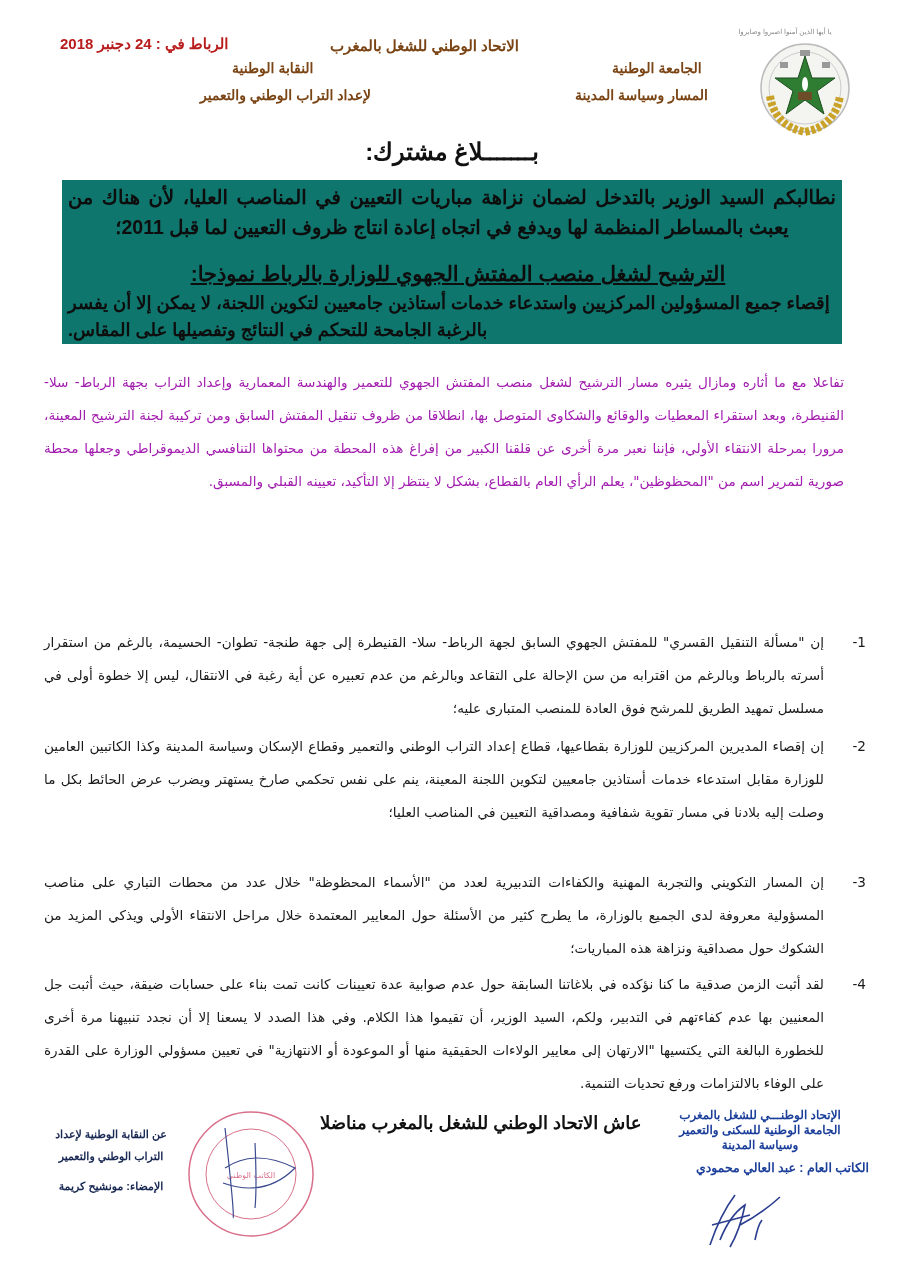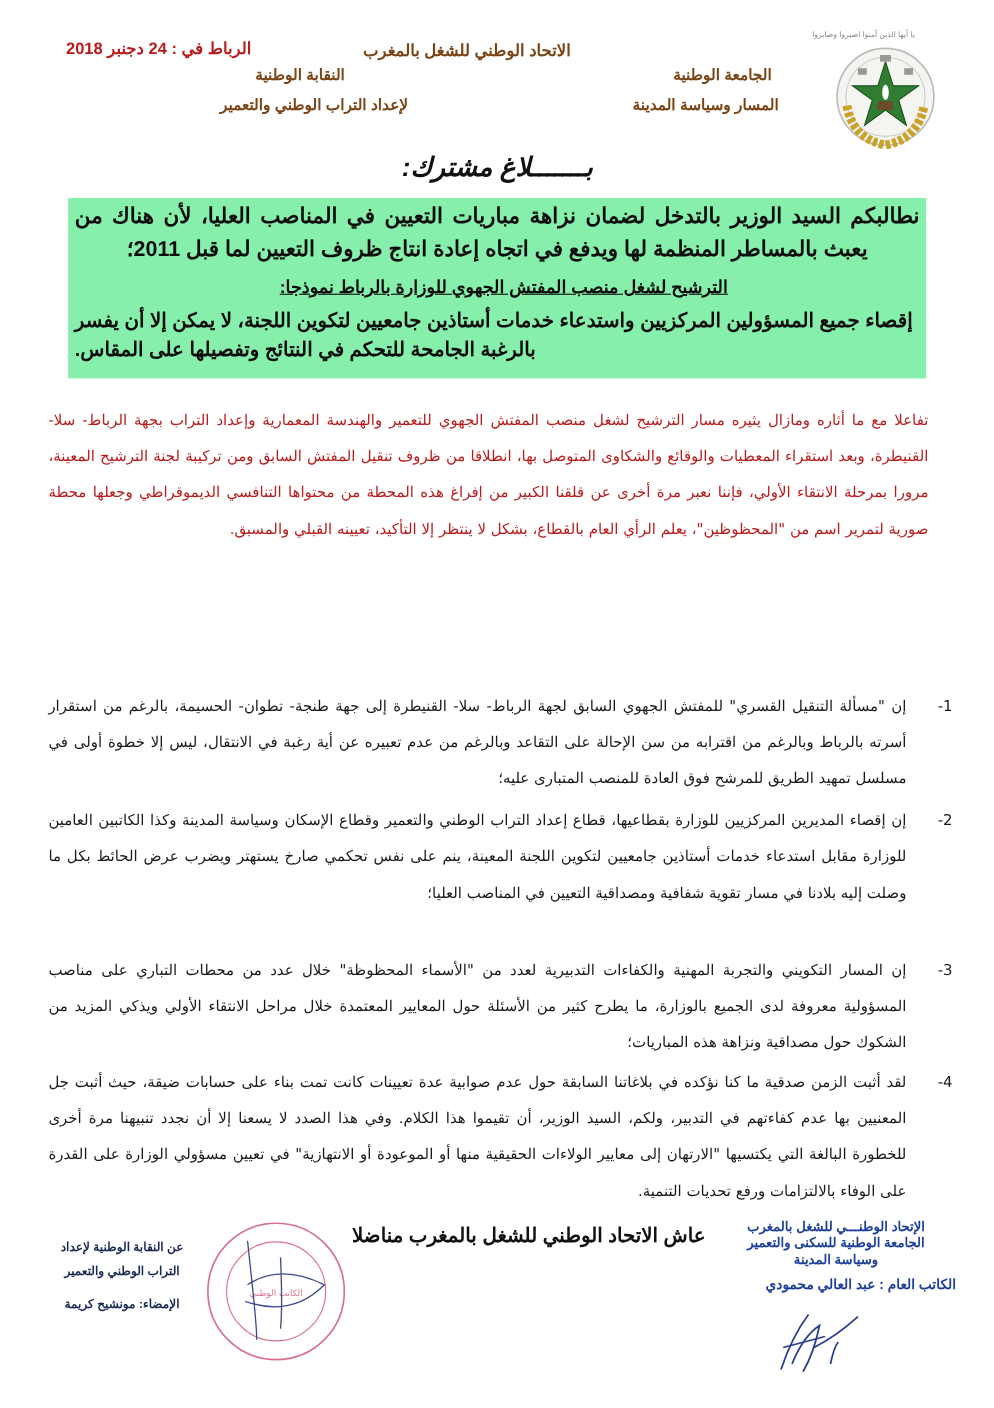--- a/index.html
+++ b/index.html
@@ -25,39 +25,39 @@
     .hdr-date { left: 60px; top: 35px; font-size: 15px; direction: rtl; }
     .hdr-union { left: 330px; top: 37px; font-size: 15px; }
     .hdr-fed1 { left: 612px; top: 60px; font-size: 14px; }
     .hdr-fed2 { left: 575px; top: 87px; font-size: 14px; }
     .hdr-syn1 { left: 232px; top: 60px; font-size: 14px; }
     .hdr-syn2 { left: 200px; top: 87px; font-size: 14px; }
 
     
     .title {
       position: absolute; top: 138px; left: 0; width: 904px; text-align: center;
-      font-family: "Liberation Sans", sans-serif; font-weight: bold; font-size: 24px; font-style: italic;
+      font-family: "Liberation Sans", sans-serif; font-weight: bold; font-size: 24px;
     }
 
     
     .highlight {
       position: absolute; left: 62px; top: 180px; width: 780px; height: 164px;
-      background: #86efac;
+      background: #0f766e;
       font-family: "Liberation Sans", sans-serif; font-weight: bold; color: #0d0d0d;
       text-align: center;
     }
     .hl-demand { font-size: 19.5px; line-height: 30px; padding: 2px 6px 0 6px; text-align: justify; text-align-last: center; }
-    .hl-sub { font-size: 16px; line-height: 28px; text-decoration: underline; margin-top: 6px; padding-left: 12px; }
+    .hl-sub { font-size: 21px; line-height: 28px; text-decoration: underline; margin-top: 18px; padding-left: 12px; }
     .hl-note { font-size: 18px; line-height: 27px; text-align: left; padding: 2px 6px 0 6px; }
 
     
     .body-text {
       position: absolute; right: 60px; width: 800px;
       font-family: "DejaVu Sans", sans-serif; font-size: 13.6px; line-height: 33px;
-      text-align: justify; color: #b91c1c;
+      text-align: justify; color: #a21caf;
     }
     .p1 { top: 366px; }
     .p2 { top: 553px; }
 
     .list { position: absolute; right: 38px; width: 822px; top: 626px; margin: 0; padding: 0; list-style: none; }
     .list-item {
       position: relative; padding-right: 42px;
       font-family: "DejaVu Sans", sans-serif; font-size: 13.6px; line-height: 33px;
       text-align: justify; color: #1a1a1a;
     }

